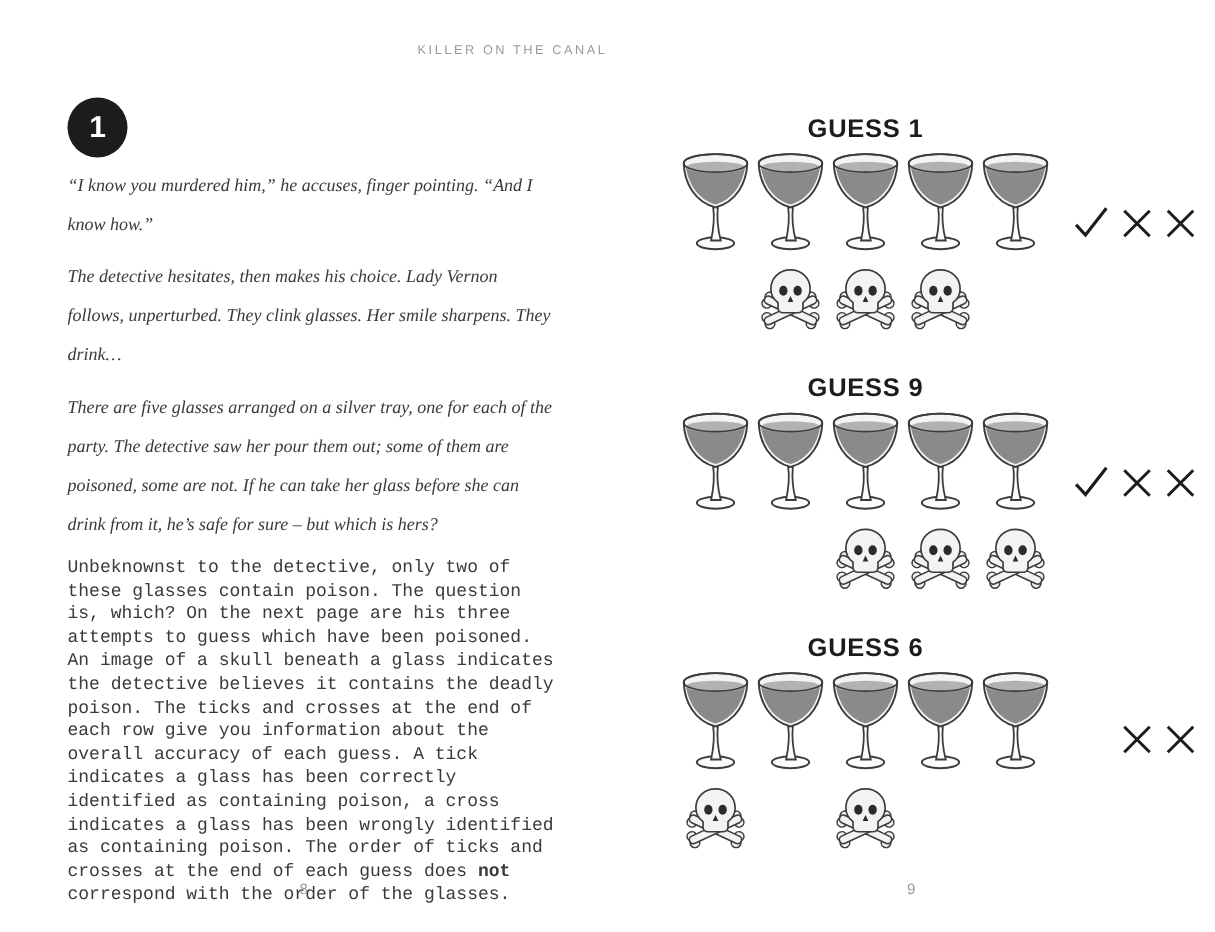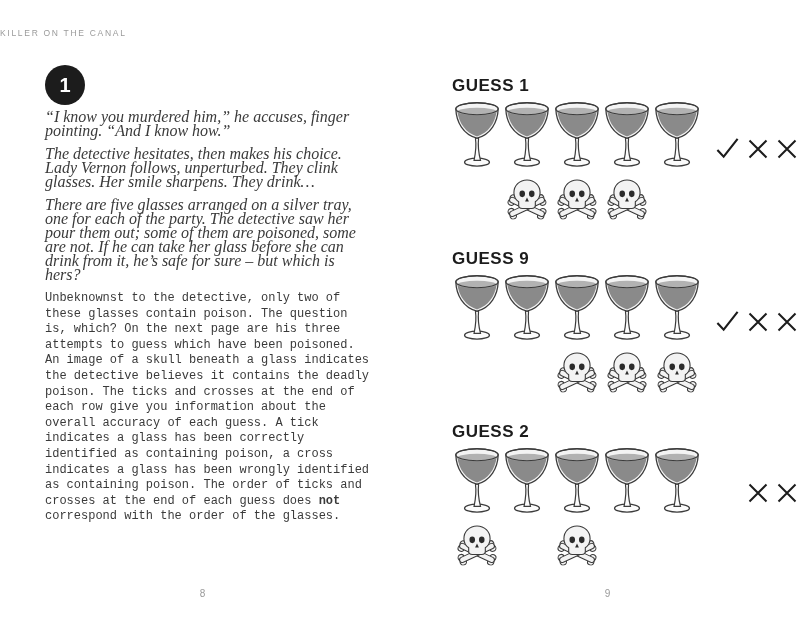--- a/index.html
+++ b/index.html
@@ -9,21 +9,21 @@
     font-family: "Liberation Sans", sans-serif;
     color: var(--ink, #1c1c1c);
   }
   .book { position: relative; width: 810px; height: 621px; background: #fff; }
   .page { position: absolute; top: 0; width: 405px; height: 621px; }
   .page--left { left: 0; }
   .page--right { left: 405px; }
 
   .running-head {
     position: absolute; top: 28px; left: 0; right: 0;
-    text-align: left;
+    text-align: right;
     font-size: 8.5px; letter-spacing: 1.7px;
     color: var(--running-head-gray, #9a9a9a);
     font-weight: 400;
   }
   .page-number {
     position: absolute; bottom: 22px; left: 0; right: 0;
     text-align: center; font-size: 10px;
     color: var(--running-head-gray, #9a9a9a);
   }
 
@@ -39,37 +39,37 @@
     font-weight: 700; font-size: 20px; flex: 0 0 auto;
   }
   .chapter-title {
     margin: 0; font-size: 22px; font-weight: 700;
     letter-spacing: 0.2px; color: var(--ink, #1c1c1c);
     white-space: nowrap;
   }
   .text-block { position: absolute; top: 110px; left: 45px; width: 325px; }
   .story {
     font-family: "Liberation Serif", serif; font-style: italic;
-    font-size: 16px; line-height: 14px;
+    font-size: 12px; line-height: 26px;
     color: var(--body-text, #3a3a3a);
     margin: 0 0 9px 0;
   }
   .instructions {
     font-family: Liberation Mono, monospace;
     font-size: 12px; line-height: 15.6px;
     color: var(--body-text, #3a3a3a);
     margin: 4px 0 0 0;
   }
   .instructions b { font-weight: 700; }
 
   
   .guesses { position: absolute; top: 76px; left: 47px; }
   .guess { margin-bottom: 23px; }
   .guess-label {
-    margin: 0 0 4px 0; width: 250px; 
+    margin: 0 0 4px 0; width: 250px; text-align: center;
     font-size: 17px; font-weight: 700; letter-spacing: 0.5px;
     color: var(--ink, #1c1c1c);
   }
   .guess-body { display: flex; align-items: flex-start; }
   .glass-area { width: 250px; flex: 0 0 auto; }
   .glass-row, .skull-row { display: flex; }
   .skull-row { margin-top: 4px; min-height: 52px; }
   .cell { width: 50px; display: flex; justify-content: center; flex: 0 0 auto; }
   svg.glass { width: 48px; height: 70px; display: block; }
   svg.skull { width: 46px; height: 50px; display: block; }
@@ -275,21 +275,21 @@
               <svg class="cross" viewBox="0 0 22 22">
                 <use href="#sym-cross"></use>
               </svg>
               <svg class="cross" viewBox="0 0 22 22">
                 <use href="#sym-cross"></use>
               </svg>
             </div>
           </div>
         </section>
         <section class="guess">
-          <h2 class="guess-label">GUESS 2</h2>
+          <h2 class="guess-label">GUESS 6</h2>
           <div class="guess-body">
             <div class="glass-area">
               <div class="glass-row">
                 <div class="cell">
                   <svg class="glass" viewBox="0 0 52 76">
                     <use href="#sym-glass"></use>
                   </svg>
                 </div>
                 <div class="cell">
                   <svg class="glass" viewBox="0 0 52 76">

